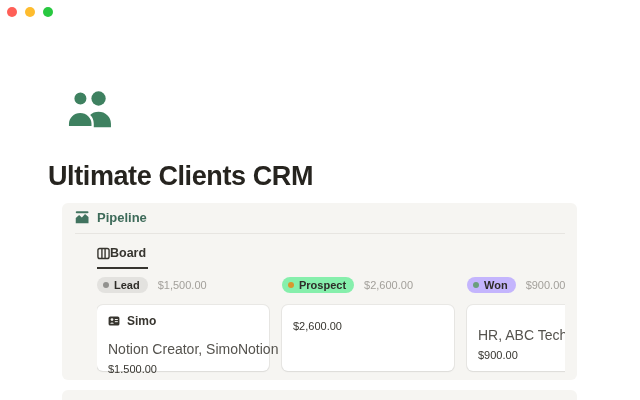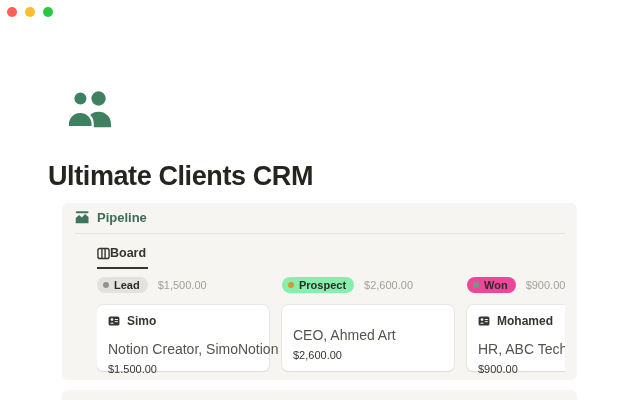--- a/index.html
+++ b/index.html
@@ -144,46 +144,33 @@
 
     <div class="column">
       <div class="col-header">
         <span class="pill" style="background: #86efac;">
           <span class="dot" style="background: rgb(217, 151, 47);"></span>
           <span>Prospect</span>
         </span>
         <span class="col-total">$2,600.00</span>
       </div>
       <div class="card">
-        <div class="card-sub">CEO, Ahmed Art</div>
         <div class="card-amt">$2,600.00</div>
       </div>
     </div>
 
     <div class="column">
       <div class="col-header">
-        <span class="pill" style="background: #ec4899;">
+        <span class="pill" style="background: #c4b5fd;">
           <span class="dot" style="background: rgb(106, 159, 124);"></span>
           <span>Won</span>
         </span>
         <span class="col-total">$900.00</span>
       </div>
       <div class="card">
-        <div class="card-name-row">
-          <span class="icon">
-            <svg width="12" height="10" viewBox="0 0 14 12">
-              <rect x="0.5" y="0.5" width="13" height="11" rx="2" fill="#37352f"></rect>
-              <circle cx="4.6" cy="4.3" r="1.6" fill="#f6f5f2"></circle>
-              <path d="M2.4 9.4 a2.3 2.3 0 0 1 4.4 0 z" fill="#f6f5f2"></path>
-              <rect x="8" y="3.6" width="3.6" height="1.2" fill="#f6f5f2"></rect>
-              <rect x="8" y="6.2" width="3.6" height="1.2" fill="#f6f5f2"></rect>
-            </svg>
-          </span>
-          <span class="card-name">Mohamed</span>
-        </div>
         <div class="card-sub">HR, ABC Technology</div>
         <div class="card-amt">$900.00</div>
       </div>
     </div>
 
   </div>
 </div>
 
 <div class="next-section"></div>
 

